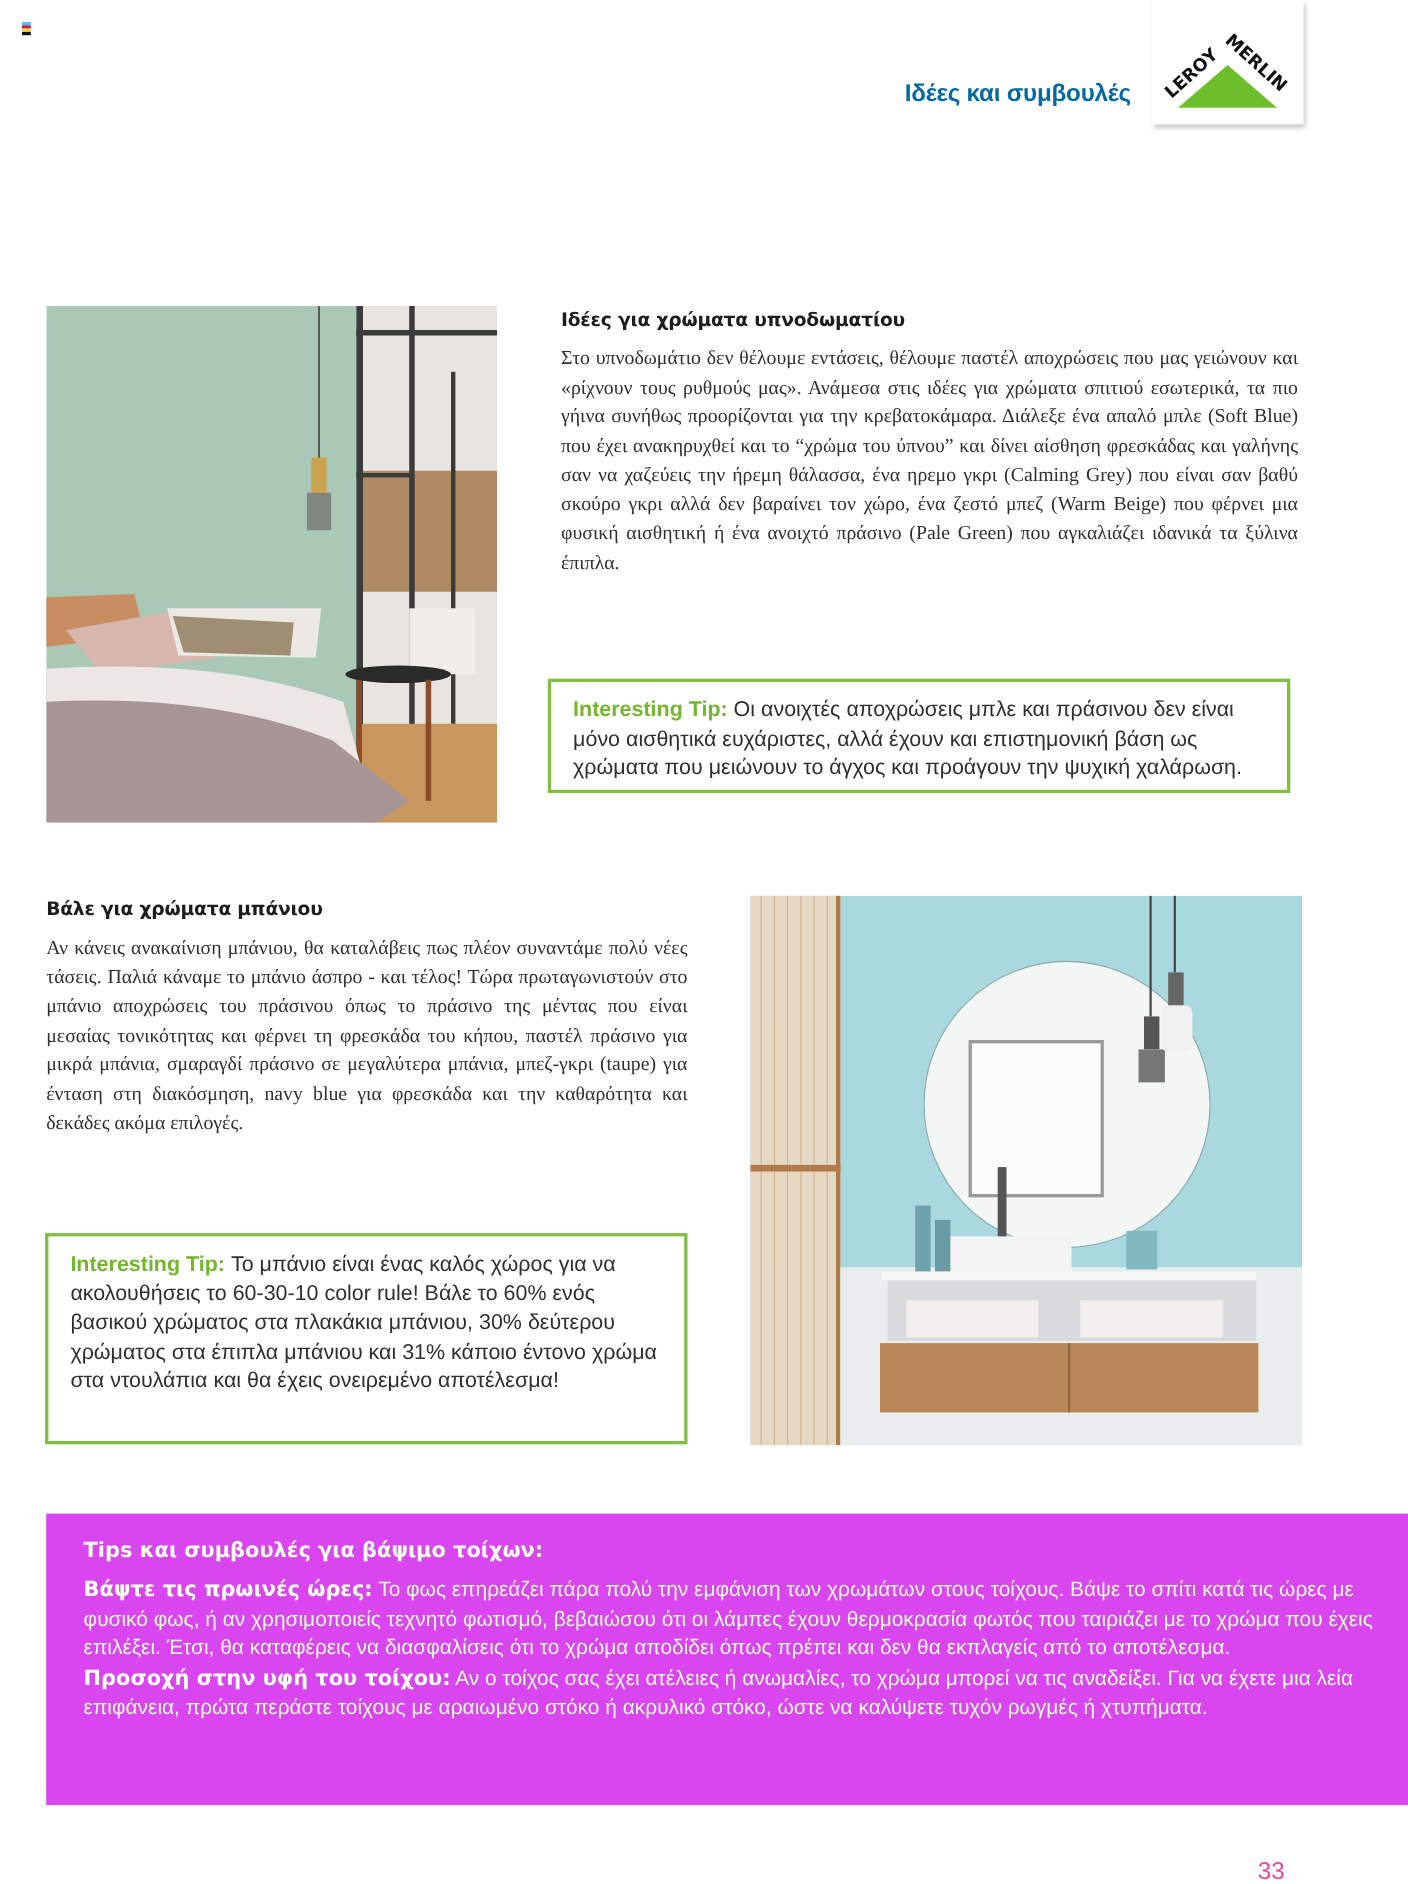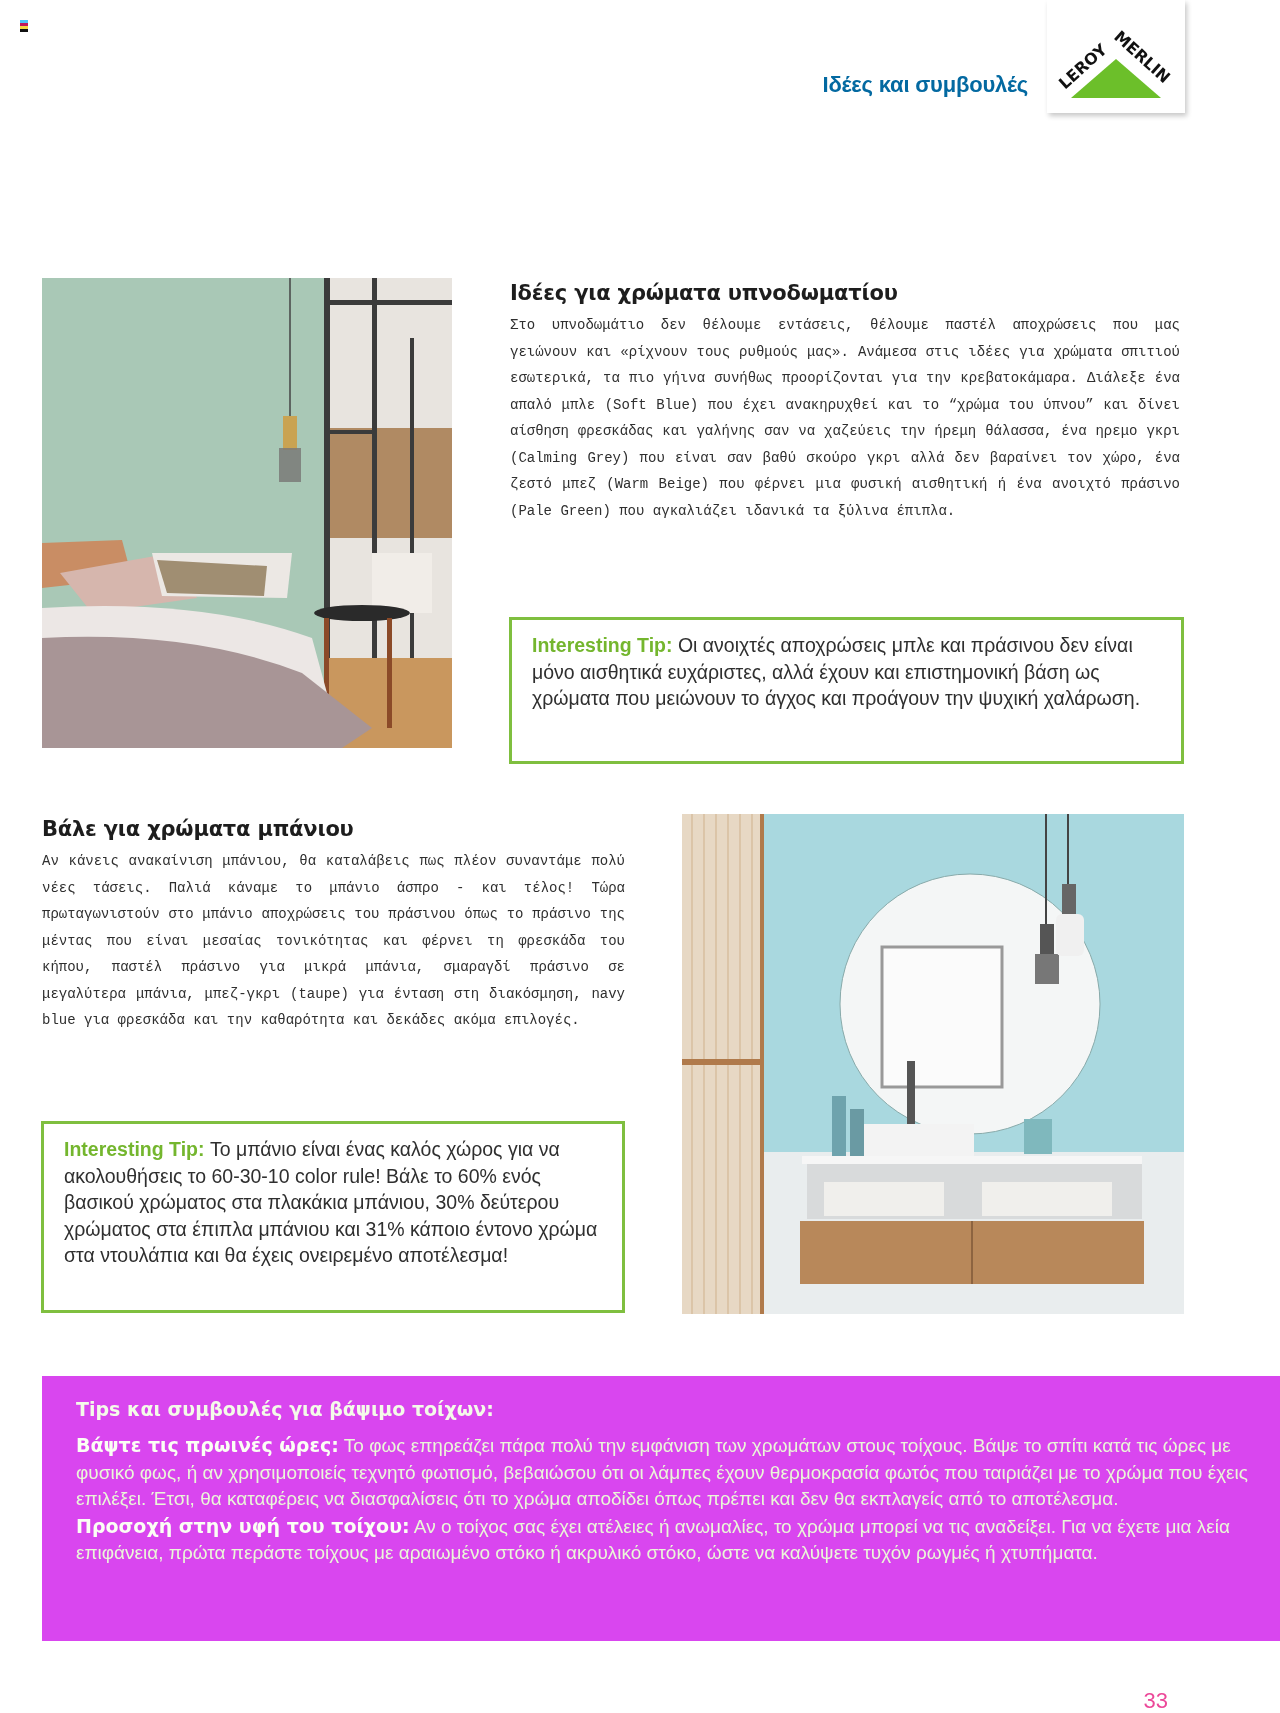--- a/index.html
+++ b/index.html
@@ -23,26 +23,26 @@
       position: absolute; left: 1047px; top: 0; width: 138px; height: 113px;
       background: #fff; box-shadow: 2px 3px 5px rgba(0,0,0,0.22);
     }
     .logo-box svg { position: absolute; left: 6px; top: 14px; }
 
     .photo { position: absolute; overflow: hidden; }
     .bedroom-photo { left: 42px; top: 278px; width: 410px; height: 470px; }
     .bathroom-photo { left: 682px; top: 814px; width: 502px; height: 500px; }
 
     .section-heading {
-      position: absolute; font-weight: bold; font-size: 21px; color: #1d1d1d;
+      position: absolute; font-weight: bold; font-size: 17px; color: #1d1d1d;
       font-family: "DejaVu Sans", sans-serif; letter-spacing: -0.2px;
     }
     .body-text {
-      position: absolute; font-size: 14px; line-height: 26.5px; color: #2f2f2f;
-      font-family: Liberation Mono, monospace; text-align: justify;
+      position: absolute; font-size: 18px; line-height: 26.5px; color: #2f2f2f;
+      font-family: Liberation Serif, serif; text-align: justify;
     }
     .tip-box {
       position: absolute; border: 3px solid #7fbf3f; background: #fff;
       box-sizing: border-box; padding: 12px 20px; font-size: 19.5px;
       line-height: 26.5px; color: #2f2f2f; font-family: "Liberation Sans", sans-serif;
     }
     .tip-label { color: #74b62e; font-weight: bold; }
 
     .green-banner {
       position: absolute; left: 42px; top: 1376px; width: 1238px; height: 265px;
@@ -104,21 +104,21 @@
     <path d="M110,275 L250,275 L245,320 L120,318 Z" fill="#ece8e4"></path>
     <path d="M115,282 L225,288 L222,318 L125,315 Z" fill="#a08e72"></path>
     <path d="M0,330 Q160,320 270,360 L300,470 L0,470 Z" fill="#ece7e5"></path>
     <path d="M0,360 Q150,352 260,395 L330,450 L300,470 L0,470 Z" fill="#a89596"></path>
   </svg>
 </div>
 
 <div class="section-heading" style="left:510px; top:281px;">Ιδέες για χρώματα υπνοδωματίου</div>
 <div class="body-text" style="left:510px; top:312px; width:670px;">Στο υπνοδωμάτιο δεν θέλουμε εντάσεις, θέλουμε παστέλ αποχρώσεις που μας γειώνουν και «ρίχνουν τους ρυθμούς μας». Ανάμεσα στις ιδέες για χρώματα σπιτιού εσωτερικά, τα πιο γήινα συνήθως προορίζονται για την κρεβατοκάμαρα. Διάλεξε ένα απαλό μπλε (Soft Blue) που έχει ανακηρυχθεί και το “χρώμα του ύπνου” και δίνει αίσθηση φρεσκάδας και γαλήνης σαν να χαζεύεις την ήρεμη θάλασσα, ένα ηρεμο γκρι (Calming Grey) που είναι σαν βαθύ σκούρο γκρι αλλά δεν βαραίνει τον χώρο, ένα ζεστό μπεζ (Warm Beige) που φέρνει μια φυσική αισθητική ή ένα ανοιχτό πράσινο (Pale Green) που αγκαλιάζει ιδανικά τα ξύλινα έπιπλα.</div>
 
-<div class="tip-box" style="left:509px; top:617px; width:675px; height:147px;">
+<div class="tip-box" style="left:498px; top:617px; width:675px; height:104px;">
   <span class="tip-label">Interesting Tip:</span><span> Οι ανοιχτές αποχρώσεις μπλε και πράσινου δεν είναι μόνο αισθητικά ευχάριστες, αλλά έχουν και επιστημονική βάση ως χρώματα που μειώνουν το άγχος και προάγουν την ψυχική χαλάρωση.</span>
 </div>
 
 <div class="section-heading" style="left:42px; top:817px;">Βάλε για χρώματα μπάνιου</div>
 <div class="body-text" style="left:42px; top:848px; width:583px;">Αν κάνεις ανακαίνιση μπάνιου, θα καταλάβεις πως πλέον συναντάμε πολύ νέες τάσεις. Παλιά κάναμε το μπάνιο άσπρο - και τέλος! Τώρα πρωταγωνιστούν στο μπάνιο αποχρώσεις του πράσινου όπως το πράσινο της μέντας που είναι μεσαίας τονικότητας και φέρνει τη φρεσκάδα του κήπου, παστέλ πράσινο για μικρά μπάνια, σμαραγδί πράσινο σε μεγαλύτερα μπάνια, μπεζ-γκρι (taupe) για ένταση στη διακόσμηση, navy blue για φρεσκάδα και την καθαρότητα και δεκάδες ακόμα επιλογές.</div>
 
 <div class="tip-box" style="left:41px; top:1121px; width:584px; height:192px;">
   <span class="tip-label">Interesting Tip:</span><span> Το μπάνιο είναι ένας καλός χώρος για να ακολουθήσεις το 60-30-10 color rule! Βάλε το 60% ενός βασικού χρώματος στα πλακάκια μπάνιου, 30% δεύτερου χρώματος στα έπιπλα μπάνιου και 31% κάποιο έντονο χρώμα στα ντουλάπια και θα έχεις ονειρεμένο αποτέλεσμα!</span>
 </div>
 

